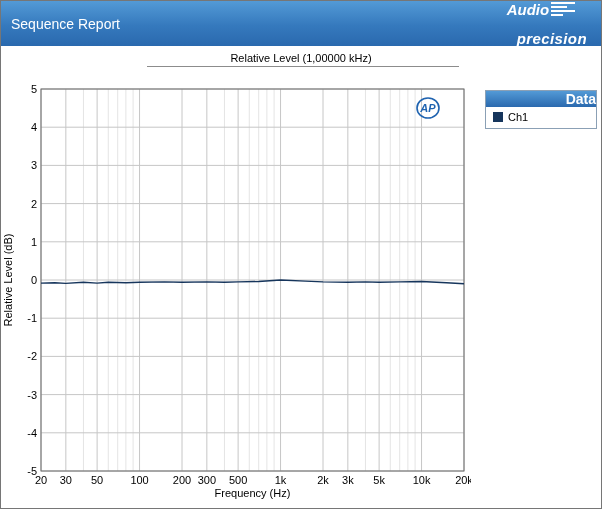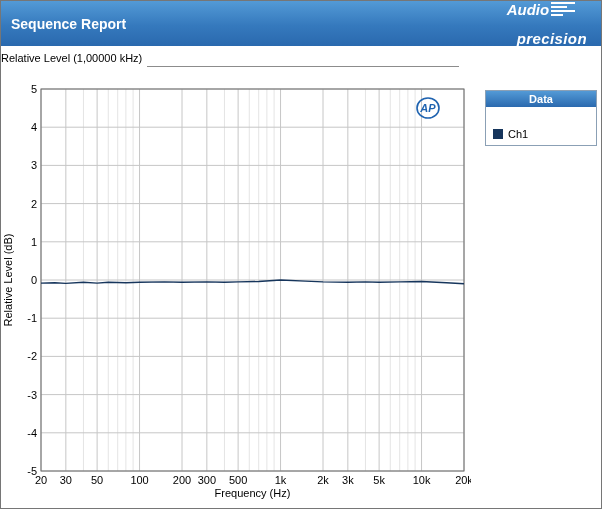--- a/index.html
+++ b/index.html
@@ -7,51 +7,51 @@
   .window {
     position:relative; width:602px; height:509px;
     border:1px solid #767676; background:#fff; overflow:hidden;
   }
   .header {
     position:absolute; top:0; left:0; right:0; height:45px;
     background:linear-gradient(180deg,#539ad6 0%,#3579bd 55%,#2a69ae 100%);
     display:flex; align-items:center; justify-content:space-between;
     padding:0 10px;
   }
-  .header-title { color:#fff; font-weight:bold; font-size:14px; }
+  .header-title { color:#fff; font-weight:normal; font-size:14px; }
   .logo { color:#fff; font-style:italic; font-weight:bold; line-height:1; padding-right:4px; }
   .logo-row { display:flex; align-items:center; gap:2px; }
   .logo-line1 { font-size:15px; }
   .logo-line2 { font-size:15px; letter-spacing:0.4px; margin-top:14px; padding-left:10px; }
   .bars i { display:block; height:2px; background:#fff; margin-bottom:2px; }
   .bars i:nth-child(1){ width:24px; }
   .bars i:nth-child(2){ width:16px; }
   .bars i:nth-child(3){ width:24px; }
   .bars i:nth-child(4){ width:12px; margin-bottom:0; }
   .chart-title {
     position:absolute; top:51px; left:0; width:100%;
-    text-align:left; font-size:11px; color:#000;
+    text-align:center; font-size:11px; color:#000;
   }
   .title-rule { position:absolute; top:65px; left:146px; width:312px; border-top:1px solid #8c8c8c; }
   .timestamp {
     position:absolute; top:67px; left:163px; width:300px;
     text-align:right; font-size:11px; color:#000;
   }
   svg.chart { position:absolute; left:0; top:80px; }
   .tick { font-size:11px; fill:#000; font-family:"Liberation Sans", sans-serif; }
   .legend {
     position:absolute; left:484px; top:89px; width:112px;
     border:1px solid #8ba0b5; background:#fff;
   }
   .legend-header {
-    height:16px; line-height:16px; text-align:center;
+    height:16px; line-height:16px; text-align:right;
     background:linear-gradient(180deg,#539ad6,#2a69ae);
-    color:#fff; font-size:11px; font-weight:bold;
+    color:#fff; font-size:14px; font-weight:bold;
   }
-  .legend-item { display:flex; align-items:center; gap:5px; padding:21px 4px 5px 7px; font-size:11px; color:#000; }
+  .legend-item { display:flex; align-items:center; gap:5px; padding:4px 4px 5px 7px; font-size:11px; color:#000; }
   .legend-swatch { width:10px; height:10px; display:inline-block; background:#16355c; }
 </style>
 </head>
 <body>
 
 <div class="window">
 
   <div class="header">
     <span class="header-title">Sequence Report</span>
     <div class="logo">

